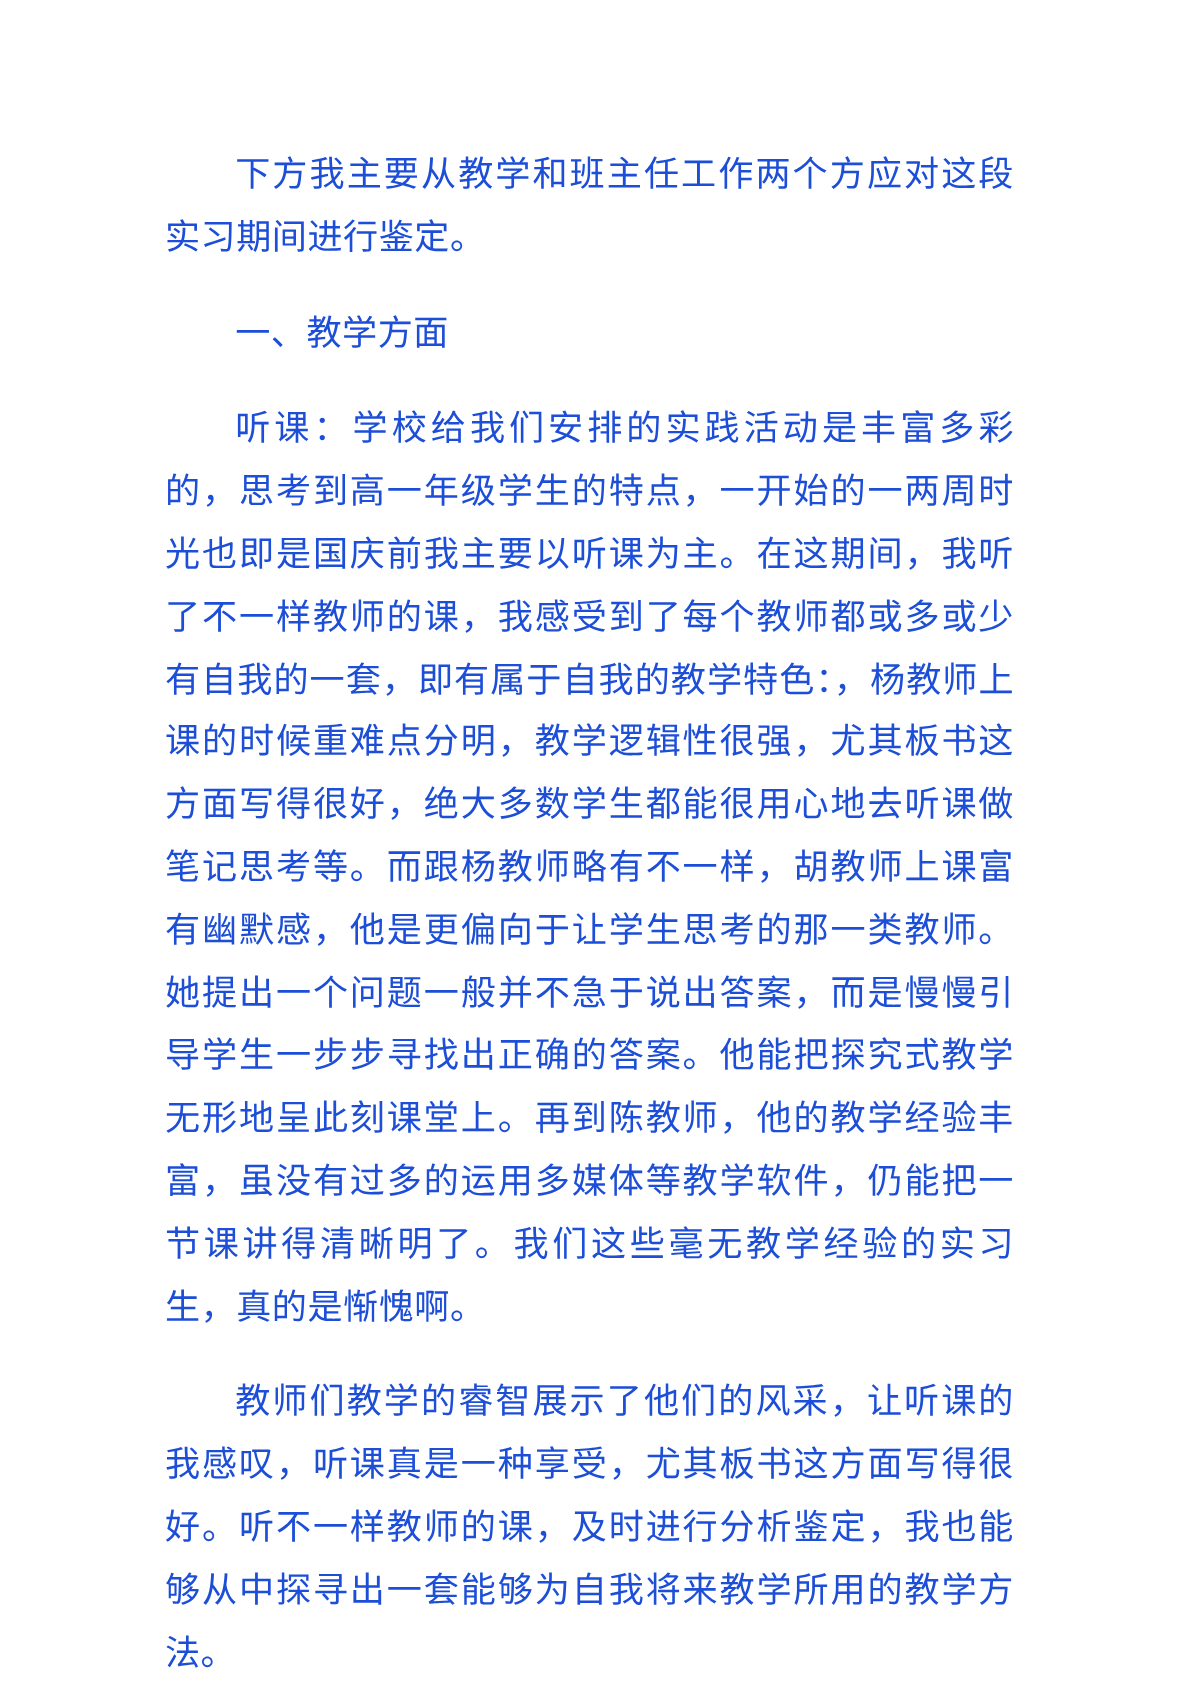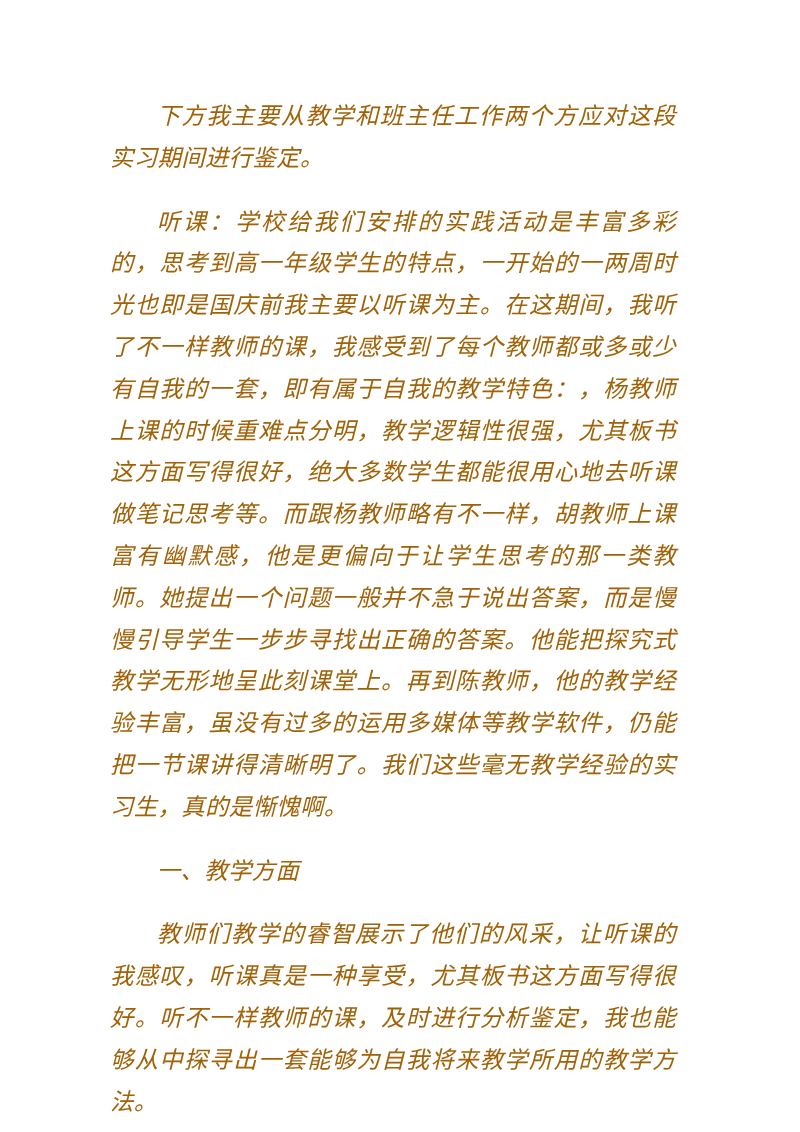--- a/index.html
+++ b/index.html
@@ -23,45 +23,44 @@
   .doc-body {
     position: absolute;
     left: 110px;
     top: 96px;
     width: 566px;
   }
   .para {
     font-family: "DejaVu Serif", "Liberation Serif", serif;
     font-size: 23.4px;
     line-height: 41.8px;
-    color: #a16207;
+    color: #1d4ed8;
     text-align: justify;
     text-justify: inter-ideograph;
     text-indent: 2em;
     margin: 0 0 22px 0;
     letter-spacing: 0.35px;
     word-break: break-all;
-    font-style: italic;
     -webkit-font-smoothing: antialiased;
   }
   .para.heading-para {
     margin-bottom: 22px;
   }
   .para.last {
     margin-bottom: 0;
   }
 </style>
 </head>
 <body>
 
 <div class="page">
   <div class="doc-body">
 
     <p class="para">下方我主要从教学和班主任工作两个方应对这段实习期间进行鉴定。</p>
 
+    <p class="para heading-para">一、教学方面</p>
+
     <p class="para">听课：学校给我们安排的实践活动是丰富多彩的，思考到高一年级学生的特点，一开始的一两周时光也即是国庆前我主要以听课为主。在这期间，我听了不一样教师的课，我感受到了每个教师都或多或少有自我的一套，即有属于自我的教学特色：，杨教师上课的时候重难点分明，教学逻辑性很强，尤其板书这方面写得很好，绝大多数学生都能很用心地去听课做笔记思考等。而跟杨教师略有不一样，胡教师上课富有幽默感，他是更偏向于让学生思考的那一类教师。她提出一个问题一般并不急于说出答案，而是慢慢引导学生一步步寻找出正确的答案。他能把探究式教学无形地呈此刻课堂上。再到陈教师，他的教学经验丰富，虽没有过多的运用多媒体等教学软件，仍能把一节课讲得清晰明了。我们这些毫无教学经验的实习生，真的是惭愧啊。</p>
-
-    <p class="para heading-para">一、教学方面</p>
 
     <p class="para last">教师们教学的睿智展示了他们的风采，让听课的我感叹，听课真是一种享受，尤其板书这方面写得很好。听不一样教师的课，及时进行分析鉴定，我也能够从中探寻出一套能够为自我将来教学所用的教学方法。</p>
 
   </div>
 </div>
 
 </body></html>

